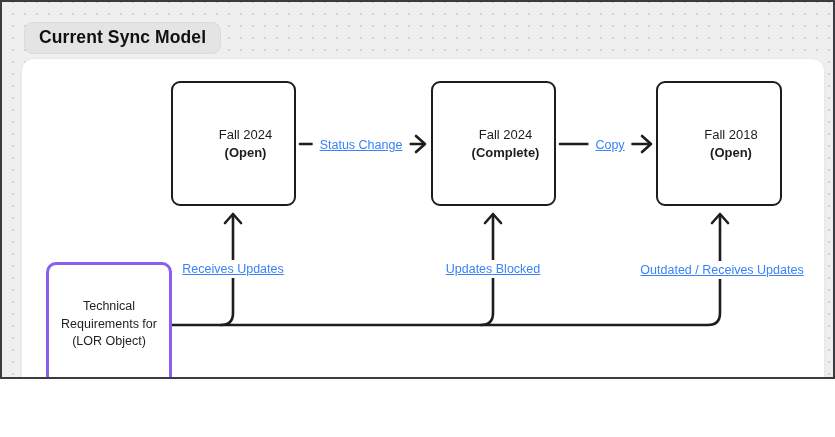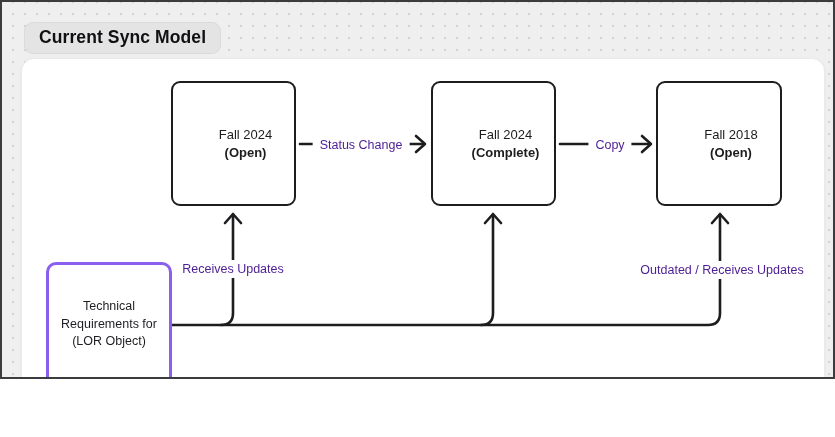--- a/index.html
+++ b/index.html
@@ -59,22 +59,23 @@
     align-items: center; justify-content: center;
     text-align: center;
     font-size: 12.5px; line-height: 17.5px; color: #1f1f23;
   }
   .lor span { display: block; }
   .edge-label {
     position: absolute;
     transform: translate(-50%, -50%);
     background: #ffffff;
     padding: 2px 7px;
-    font-size: 12.5px; color: #4c1d95;
+    font-size: 12.5px; color: #3b82f6;
     white-space: nowrap;
+    text-decoration: underline;
   }
   .lbl-status  { left: 339px; top: 86px; }
   .lbl-copy    { left: 588px; top: 86px; }
   .lbl-recv    { left: 211px; top: 210px; }
   .lbl-blocked { left: 471px; top: 210px; }
   .lbl-outd    { left: 700px; top: 211px; }
 </style>
 </head>
 <body>
 
@@ -129,16 +130,17 @@
 
     <div class="lor">
       <span>Technical</span>
       <span>Requirements for</span>
       <span>(LOR Object)</span>
     </div>
 
     <div class="edge-label lbl-status">Status Change</div>
     <div class="edge-label lbl-copy">Copy</div>
     <div class="edge-label lbl-recv">Receives Updates</div>
+    <div class="edge-label lbl-blocked">Updates Blocked</div>
     <div class="edge-label lbl-outd">Outdated / Receives Updates</div>
 
   </div>
 </div>
 
 </body></html>

